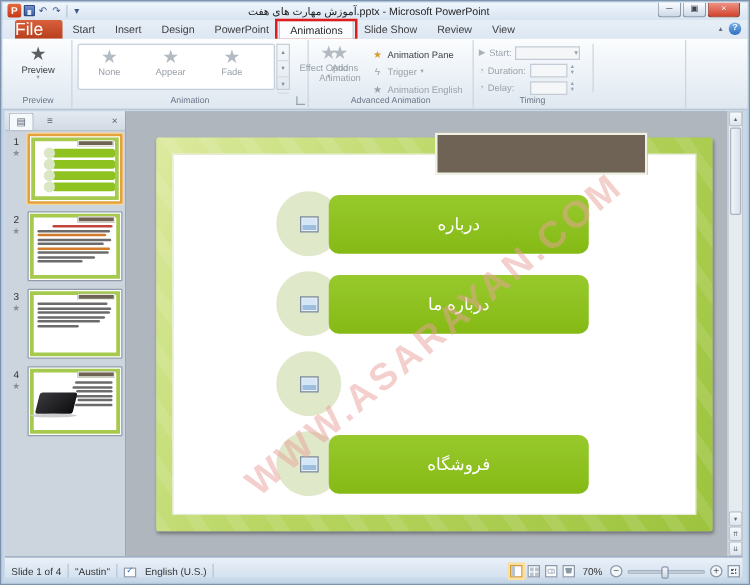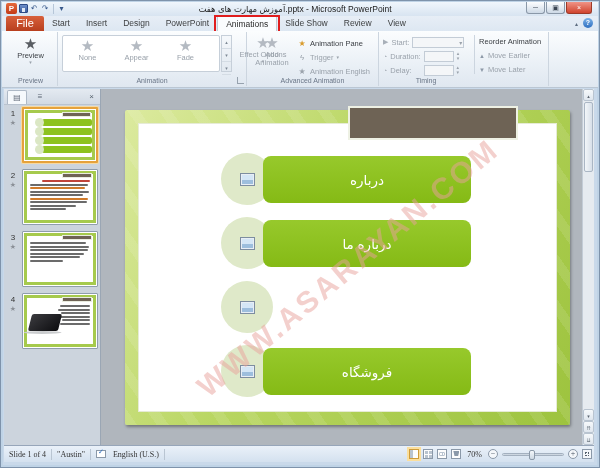--- a/index.html
+++ b/index.html
@@ -21,22 +21,22 @@
   .qsep{ width:1px; height:10px; background:#b6c6d8; margin:0 2px;}
   .title-text{ flex:1; text-align:center; font-size:8.5px; color:#222; padding-left:70px; padding-right:80px;
     white-space:nowrap; overflow:hidden; }
   .winbtns{ position:absolute; right:6px; top:0; display:flex; }
   .wbtn{ width:19px; height:12px; border:1px solid #8a98a8; border-top:none; background:linear-gradient(#fdfeff,#cdd9e6);
     font-size:7px; line-height:11px; text-align:center; color:#3c4654; border-radius:0 0 3px 3px; margin-left:1px;}
   .wbtn.close{ width:26px; background:linear-gradient(#f09486,#d0442e); color:#fff; border-color:#9c3a28;}
   
   .tabrow{ position:absolute; left:1px; right:1px; top:15px; height:15px;
     background:linear-gradient(#e7eef6,#dde7f2); display:flex; align-items:stretch; }
-  .filetab{ margin-left:4px; width:38px; background:linear-gradient(#d8603b,#b83f1e);
-    color:#fff; font-size:11px; text-align:center; line-height:15px; border-radius:2px 2px 0 0;}
+  .filetab{ margin-left:10px; width:38px; background:linear-gradient(#d8603b,#b83f1e);
+    color:#fff; font-size:14px; text-align:left; line-height:15px; border-radius:2px 2px 0 0;}
   .rtab{ font-size:8.5px; color:#3e4042; line-height:15px; padding:0 8px; white-space:nowrap; }
   .rtab.active{ position:relative; background:#fafcfe; border:1px solid #c3ccd6; border-bottom:none; color:#2b2b2b;}
   .redbox{ position:absolute; left:-4px; right:-4px; top:-2px; bottom:-2px; border:2px solid #e01d1d; pointer-events:none;}
   .ribbon-right{ position:absolute; right:6px; top:17px; display:flex; gap:5px; align-items:center;}
   .collapse-caret{ font-size:6px; color:#5d6d80; }
   .helpbtn{ width:10px; height:10px; border-radius:50%; background:linear-gradient(#7db3e8,#2f6fc0);
     color:#fff; font-size:7px; font-weight:bold; text-align:center; line-height:10px;}
   
   .ribbon{ position:absolute; left:1px; right:1px; top:30px; height:57px;
     background:linear-gradient(#fbfdfe,#eaf0f6 60%,#dfe7f0); border-bottom:1px solid #bac6d3; }
@@ -131,21 +131,21 @@
   
   .vscroll{ position:absolute; right:0; top:0; bottom:0; width:12px; background:#e6ebf0; border-left:1px solid #c3ccd6;}
   .vs-btn{ height:12px; text-align:center; font-size:5px; color:#5b6570; line-height:12px;
     background:linear-gradient(#f6f9fb,#dfe6ee); border:1px solid #b9c4d0; border-radius:2px;}
   .vs-thumb{ position:absolute; top:13px; left:1px; right:1px; height:70px;
     background:linear-gradient(90deg,#f2f6f9,#d8e0e9); border:1px solid #aab6c4; border-radius:2px;}
   .vs-bottom{ position:absolute; left:0; right:0; bottom:0; }
   
   .statusbar{ position:absolute; left:3px; right:5px; bottom:5px; height:17px;
     background:linear-gradient(#eaf1f9,#d4e1ef); border-top:1px solid #97a6ba;
-    display:flex; align-items:center; font-size:8px; color:#333;font-family:Liberation Serif, serif; }
+    display:flex; align-items:flex-end; font-size:8px; color:#333; }
   .sbitem{ padding:0 5px; white-space:nowrap; }
   .sbsep{ width:1px; height:11px; background:#b9c5d2; }
   .spellbook{ width:10px; height:8px; background:#fff; border:1px solid #8b99a9; position:relative; margin:0 2px 0 5px;}
   .spellbook::after{ content:"✓"; position:absolute; left:1px; top:-3px; font-size:7px; color:#2f6fc0;}
   .sb-right{ margin-left:auto; display:flex; align-items:center; gap:4px; padding-right:2px;}
   .vicon{ width:10px; height:10px; border:1px solid #8b99a9; background:#fdfdfd; position:relative; }
   .vicon.active{ box-shadow:0 0 0 2px #fbdf9d; border-color:#cf9c3a; }
   .vicon.normal::before{ content:""; position:absolute; left:0; top:0; bottom:0; width:3px; background:#b9c4d0;}
   .vicon.sorter{ background:
      linear-gradient(#b9c4d0,#b9c4d0) 1px 1px/3px 3px no-repeat,
@@ -289,31 +289,20 @@
       <div class="trow" style="top:32px;">
         <span class="tic">◔</span>
         <span>Delay:</span>
         <span class="spin" style="margin-left:9px;"></span>
         <span class="spinarr">
             <span>▴</span>
             <span>▾</span>
           </span>
       </div>
       <div class="tdivider"></div>
-      <div class="reorder">
-        <div class="reo-title">Reorder Animation</div>
-        <div class="reo-item">
-          <span class="ric">▲</span>
-          <span>Move Earlier</span>
-        </div>
-        <div class="reo-item">
-          <span class="ric">▼</span>
-          <span>Move Later</span>
-        </div>
-      </div>
       <div class="glabel" style="right:75px;">Timing</div>
     </div>
   </div>
 
   <div class="workspace">
 
     <div class="leftpane">
       <div class="panehead">
         <div class="ptab active">▤</div>
         <div class="ptab">≡</div>

